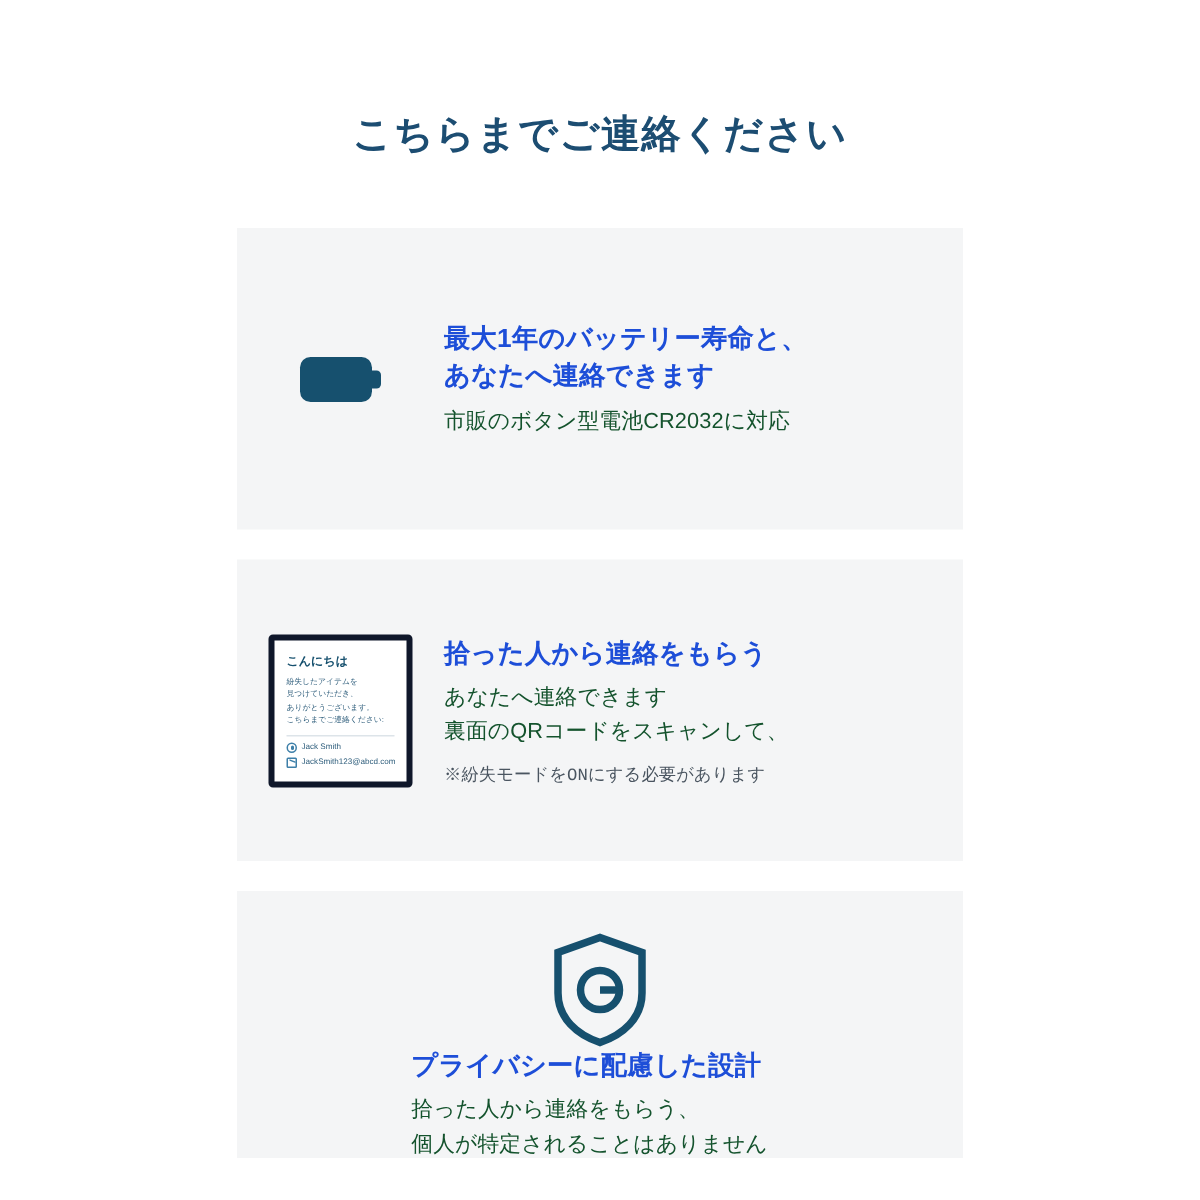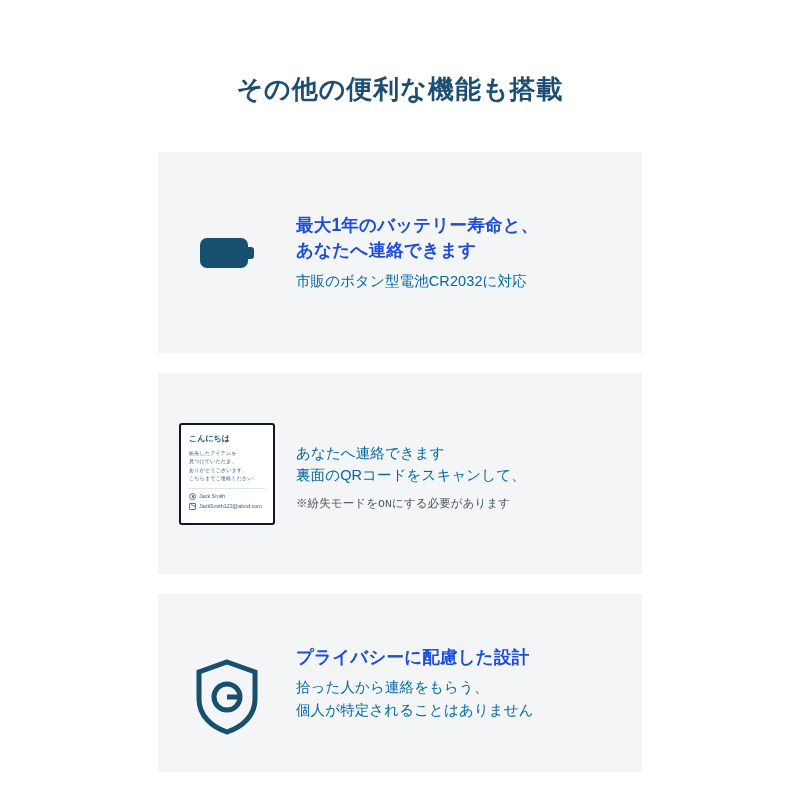--- a/index.html
+++ b/index.html
@@ -31,41 +31,41 @@
     padding-top: 45px;
   }
   .card {
     background: #f4f5f6;
     display: flex;
     align-items: center;
     margin-bottom: 20px;
   }
   .card-1 { height: 201px; }
   .card-2 { height: 201px; }
-  .card-3 { height: 178px; }
+  .card-3 { height: 178px; flex-direction: column; }
   .card-icon {
     width: 138px;
     min-width: 138px;
     display: flex;
     align-items: center;
     justify-content: center;
   }
   .card-body {
     padding-right: 14px;
   }
   .card-heading {
     font-size: 17.5px;
     font-weight: bold;
     color: #1d4ed8;
     line-height: 1.45;
     letter-spacing: 0.2px;
   }
   .card-text {
     font-size: 14.5px;
-    color: #0369a1;
+    color: #14532d;
     line-height: 1.55;
     margin-top: 6px;
     letter-spacing: 0.1px;
   }
   .card-note {
     font-size: 11.5px;
     color: #4a5560;
     margin-top: 10px;
     letter-spacing: 0.1px;
     font-family: Liberation Mono, monospace;
@@ -93,21 +93,21 @@
     height: 12px;
     background: #16506e;
     border-radius: 0 3px 3px 0;
   }
 
   
   .msgcard {
     width: 96px;
     height: 102px;
     background: #ffffff;
-    border: 2px solid #0f172a;
+    border: 4px solid #0f172a;
     border-radius: 3px;
     padding: 8px 8px 6px 8px;
     display: flex;
     flex-direction: column;
   }
   .msg-title {
     font-size: 8px;
     font-weight: bold;
     color: #16506e;
     margin-bottom: 5px;
@@ -166,21 +166,21 @@
     width: 64px;
     height: 76px;
   }
   .card-3 .card-icon { align-items: flex-start; padding-top: 28px; }
 </style>
 </head>
 <body>
 
 <div class="page">
 
-  <h1 class="page-title">その他の便利な機能も搭載</h1>
+  <h1 class="page-title">こちらまでご連絡ください</h1>
 
   <div class="cards">
 
     <div class="card card-1">
       <div class="card-icon">
         <div class="battery">
           <div class="battery-body"></div>
           <div class="battery-cap"></div>
         </div>
       </div>
@@ -208,20 +208,23 @@
             <span class="msg-ico person"></span>
             <span class="msg-ctext">Jack Smith</span>
           </div>
           <div class="msg-contact">
             <span class="msg-ico mail"></span>
             <span class="msg-ctext">JackSmith123@abcd.com</span>
           </div>
         </div>
       </div>
       <div class="card-body">
+        <div class="card-heading">
+          <div>拾った人から連絡をもらう</div>
+        </div>
         <div class="card-text">
           <div>あなたへ連絡できます</div>
           <div>裏面のQRコードをスキャンして、</div>
         </div>
         <div class="card-note">※紛失モードをONにする必要があります</div>
       </div>
     </div>
 
     <div class="card card-3">
       <div class="card-icon">

